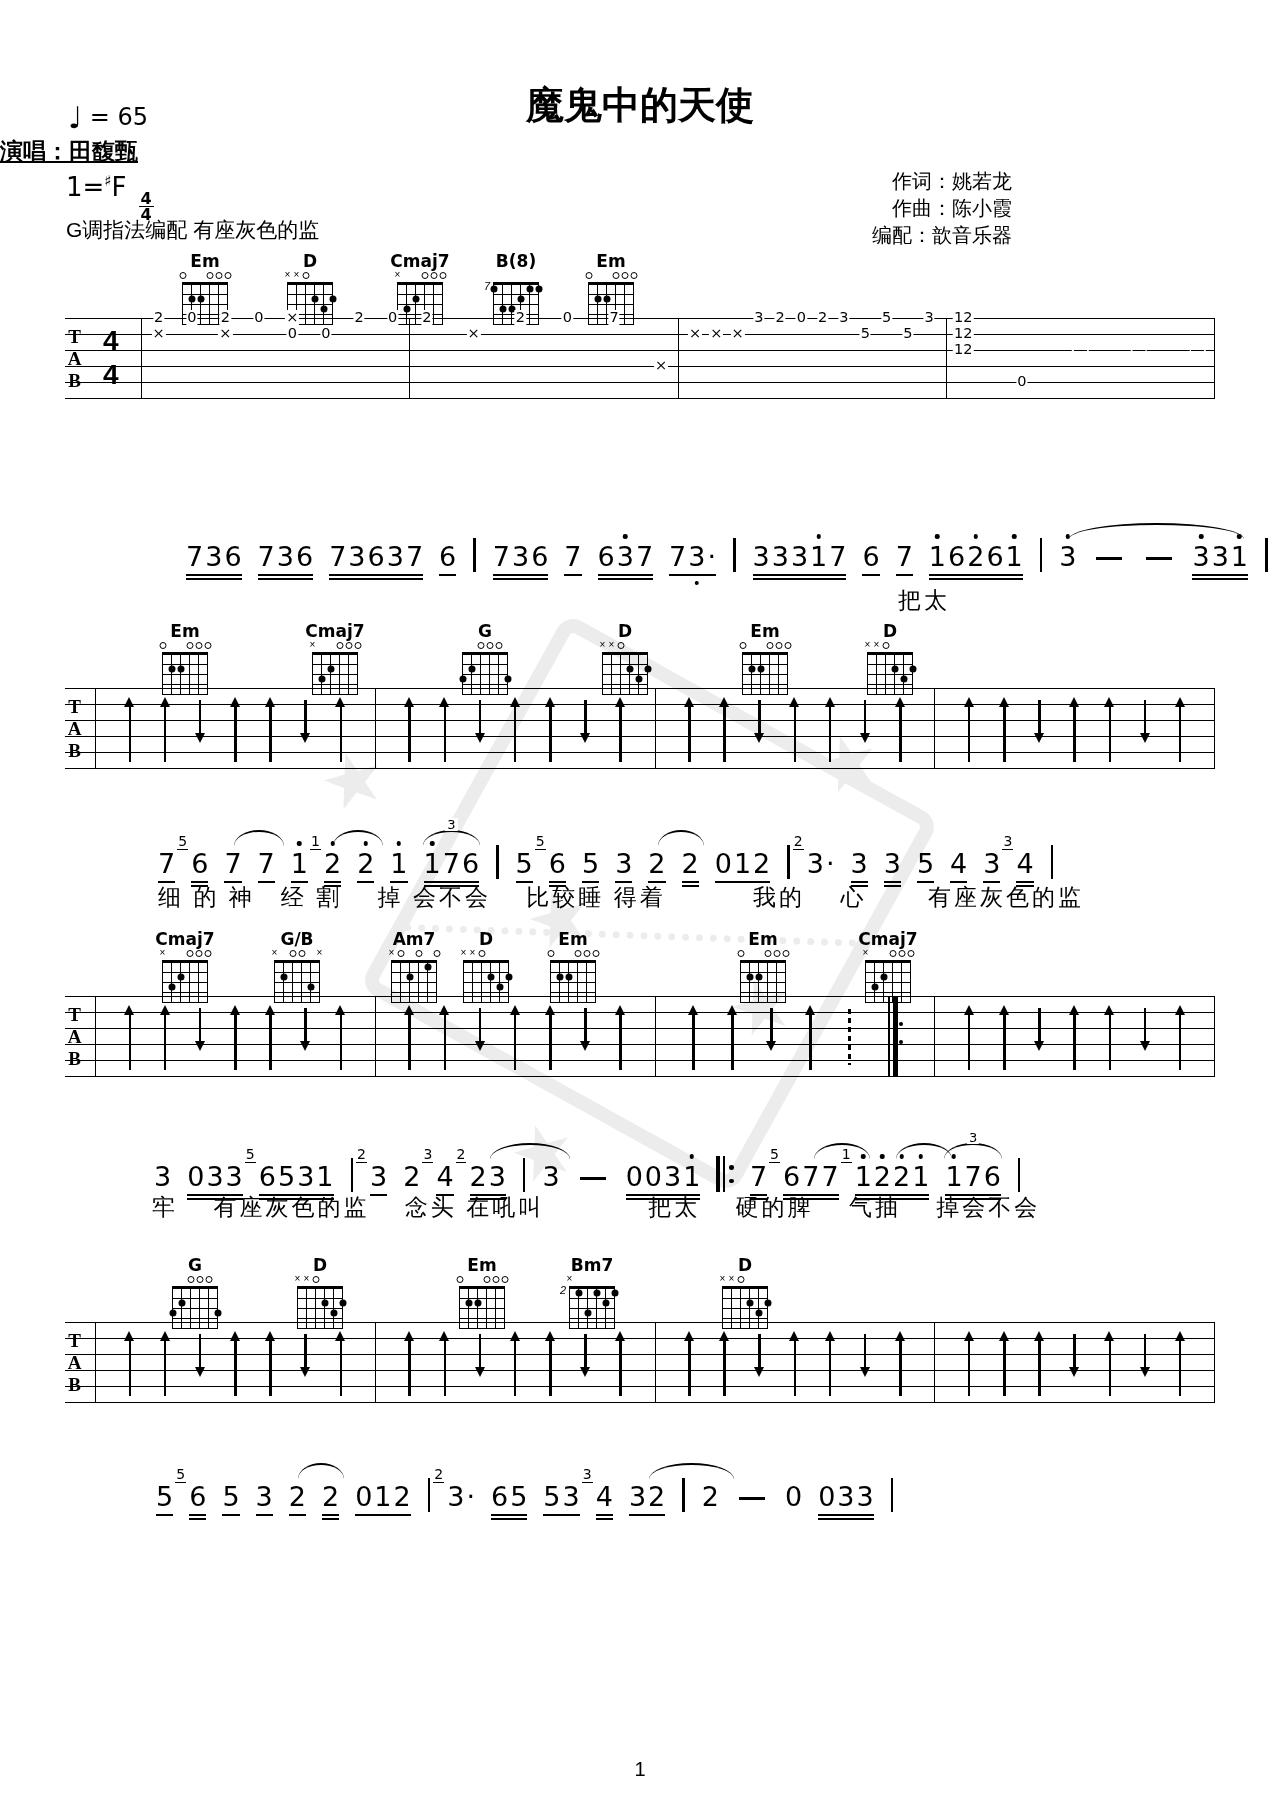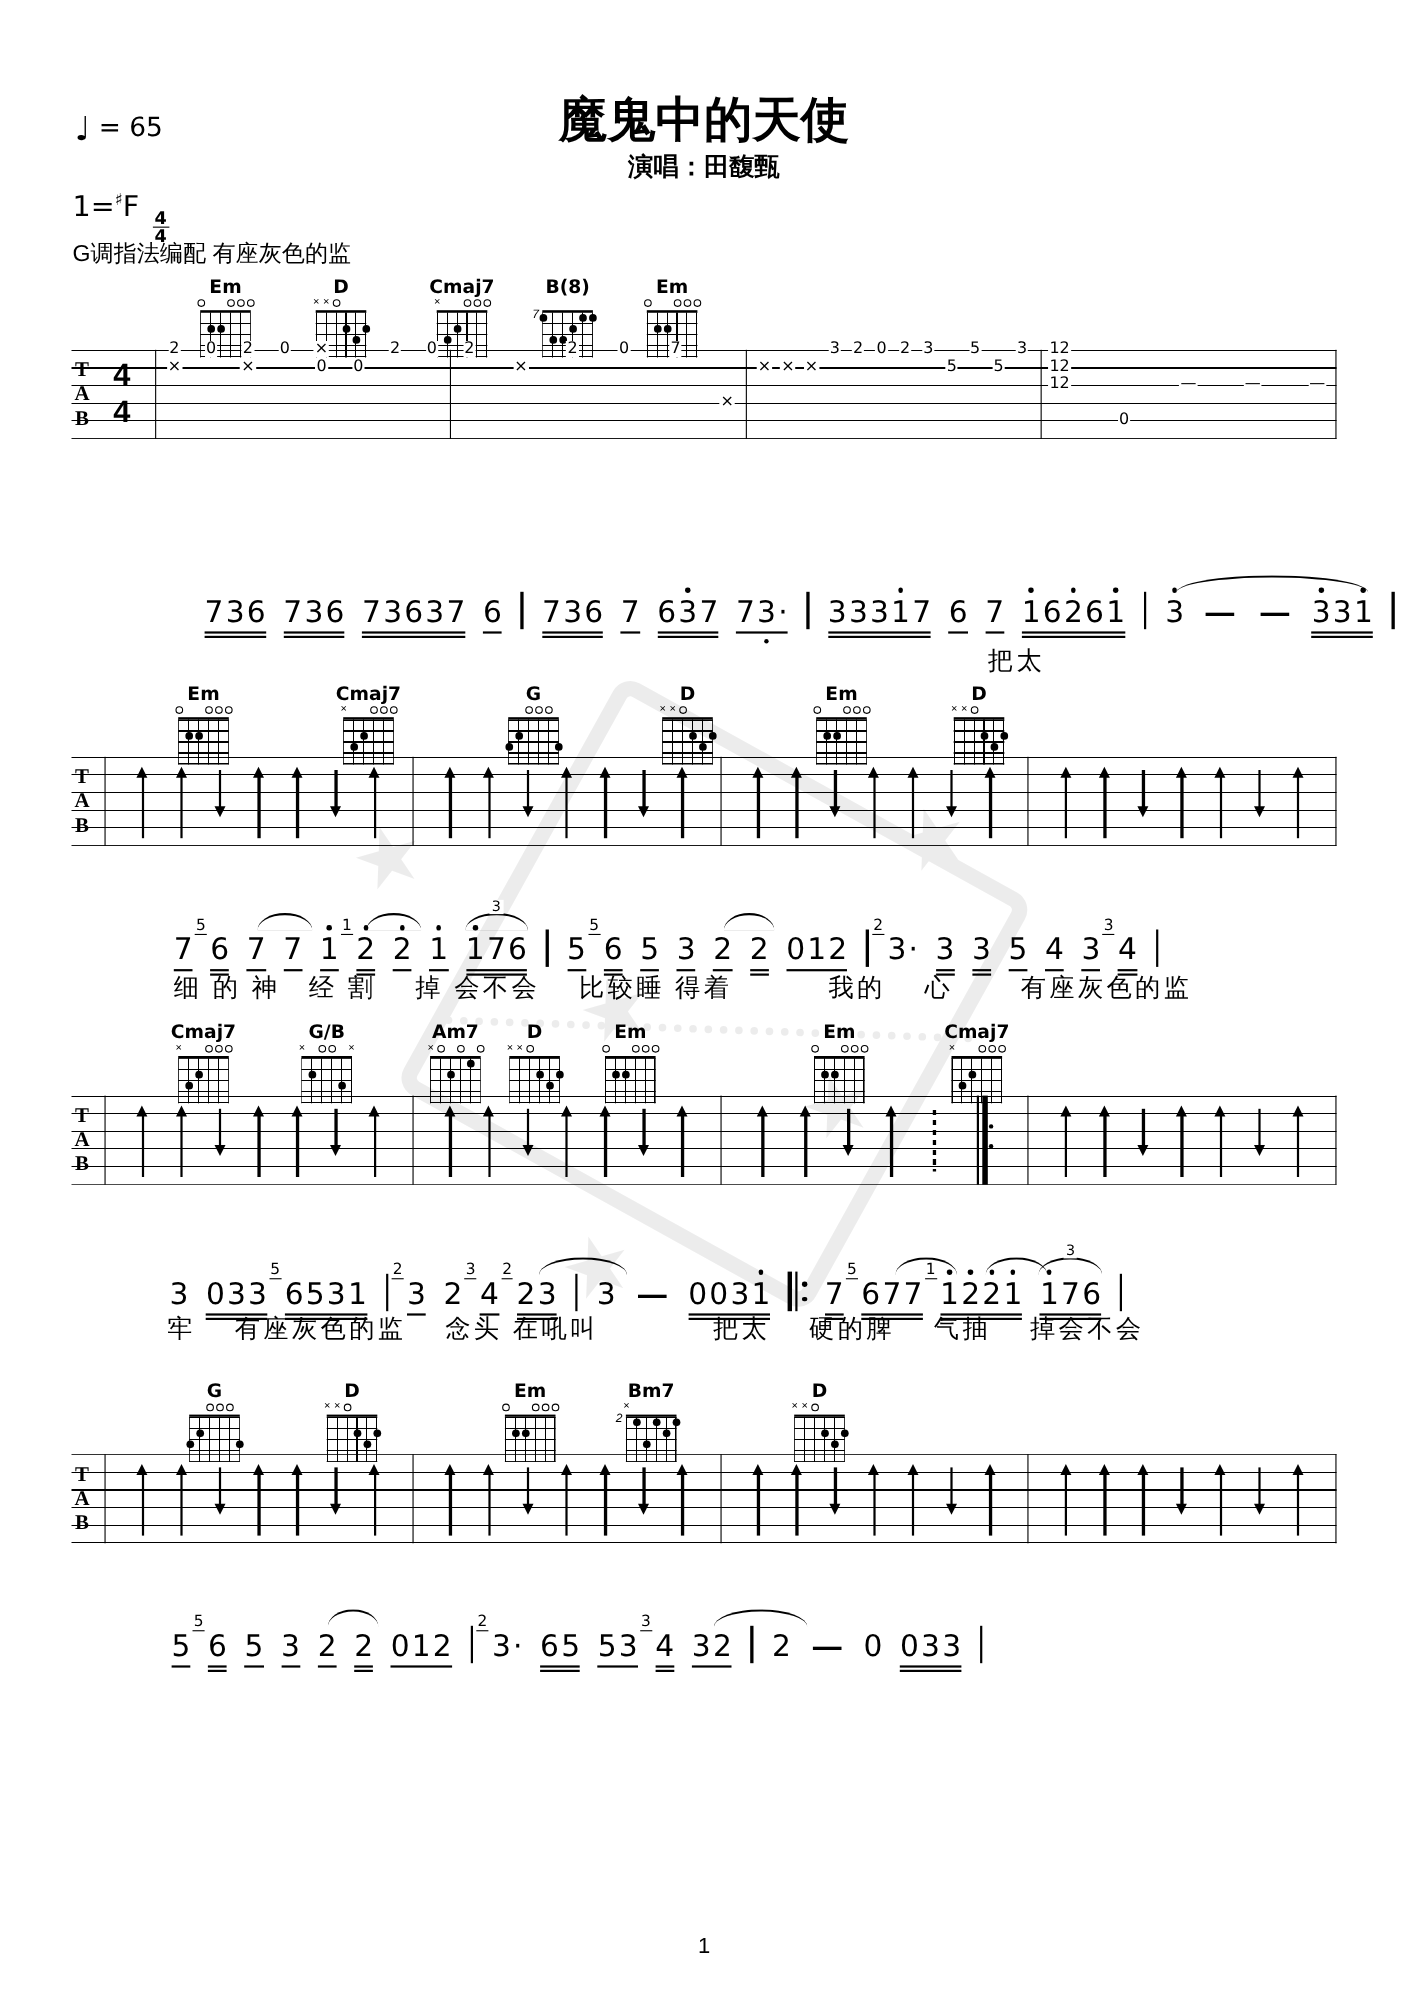--- a/index.html
+++ b/index.html
@@ -1,22 +1,22 @@
 <!DOCTYPE html>
 <html><head>
 <meta charset="utf-8">
 <style>
   html,body{margin:0;padding:0;background:#e8e8e8;}
   .page{position:relative;width:1280px;height:1810px;background:#ffffff;margin:0 auto;
         font-family:"Liberation Sans",sans-serif;color:#000;overflow:hidden;}
   
   .tempo{position:absolute;left:68px;top:100px;font-size:24px;font-family:"DejaVu Sans",sans-serif;}
   .tempo .nq{font-size:30px;vertical-align:-3px;}
-  .title{position:absolute;left:0;right:0;top:80px;margin:0;text-align:center;font-size:44px;font-weight:bold;}
-  .subtitle{position:absolute;left:0;right:0;top:136px;text-align:center;font-size:23px;font-weight:bold;}
+  .title{position:absolute;left:0;right:0;top:80px;margin:0;text-align:center;font-size:38px;font-weight:bold;}
+  .subtitle{position:absolute;left:0;right:0;top:136px;text-align:left;font-size:23px;font-weight:bold;text-decoration:underline;}
   .keysig{position:absolute;left:66px;top:172px;font-size:26px;font-family:"DejaVu Sans",sans-serif;}
   .keysig sup{font-size:15px;vertical-align:10px;}
   .frac{display:inline-flex;flex-direction:column;font-size:16px;font-weight:bold;line-height:15px;
         text-align:center;vertical-align:-8px;margin-left:12px;}
   .frac span:first-child{border-bottom:1.5px solid #000;padding:0 2px;}
   .tuning{position:absolute;left:66px;top:216px;font-size:21px;}
   .credits{position:absolute;right:268px;top:168px;font-size:20px;line-height:27px;text-align:right;}
   .pagenum{position:absolute;left:0;right:0;top:1758px;text-align:center;font-size:20px;}
   
   .wm{position:absolute;left:330px;top:600px;width:640px;height:640px;opacity:.07;
@@ -96,20 +96,25 @@
   <h1 class="title">魔鬼中的天使</h1>
   <div class="subtitle">演唱：田馥甄</div>
 
   <div class="keysig"><span>1=</span><sup>♯</sup><span>F</span><span class="frac">
         <span>4</span>
         <span>4</span>
       </span></div>
 
   <div class="tuning">G调指法编配 有座灰色的监</div>
 
+  <div class="credits">
+    <div>作词：姚若龙</div>
+    <div>作曲：陈小霞</div>
+    <div>编配：歆音乐器</div>
+  </div>
 
   <div class="wm">
     <div class="wm-diamond"></div>
     <div class="wm-dots"></div>
   <div class="wm-star" style="left: 40px; top: 60px;">★</div>
       <div class="wm-star" style="left: 200px; top: 250px;">★</div>
       <div class="wm-star" style="left: 370px; top: 390px;">★</div>
       <div class="wm-star" style="left: 520px; top: 180px;">★</div>
       <div class="wm-star" style="left: 120px; top: 470px;">★</div>
     </div>

